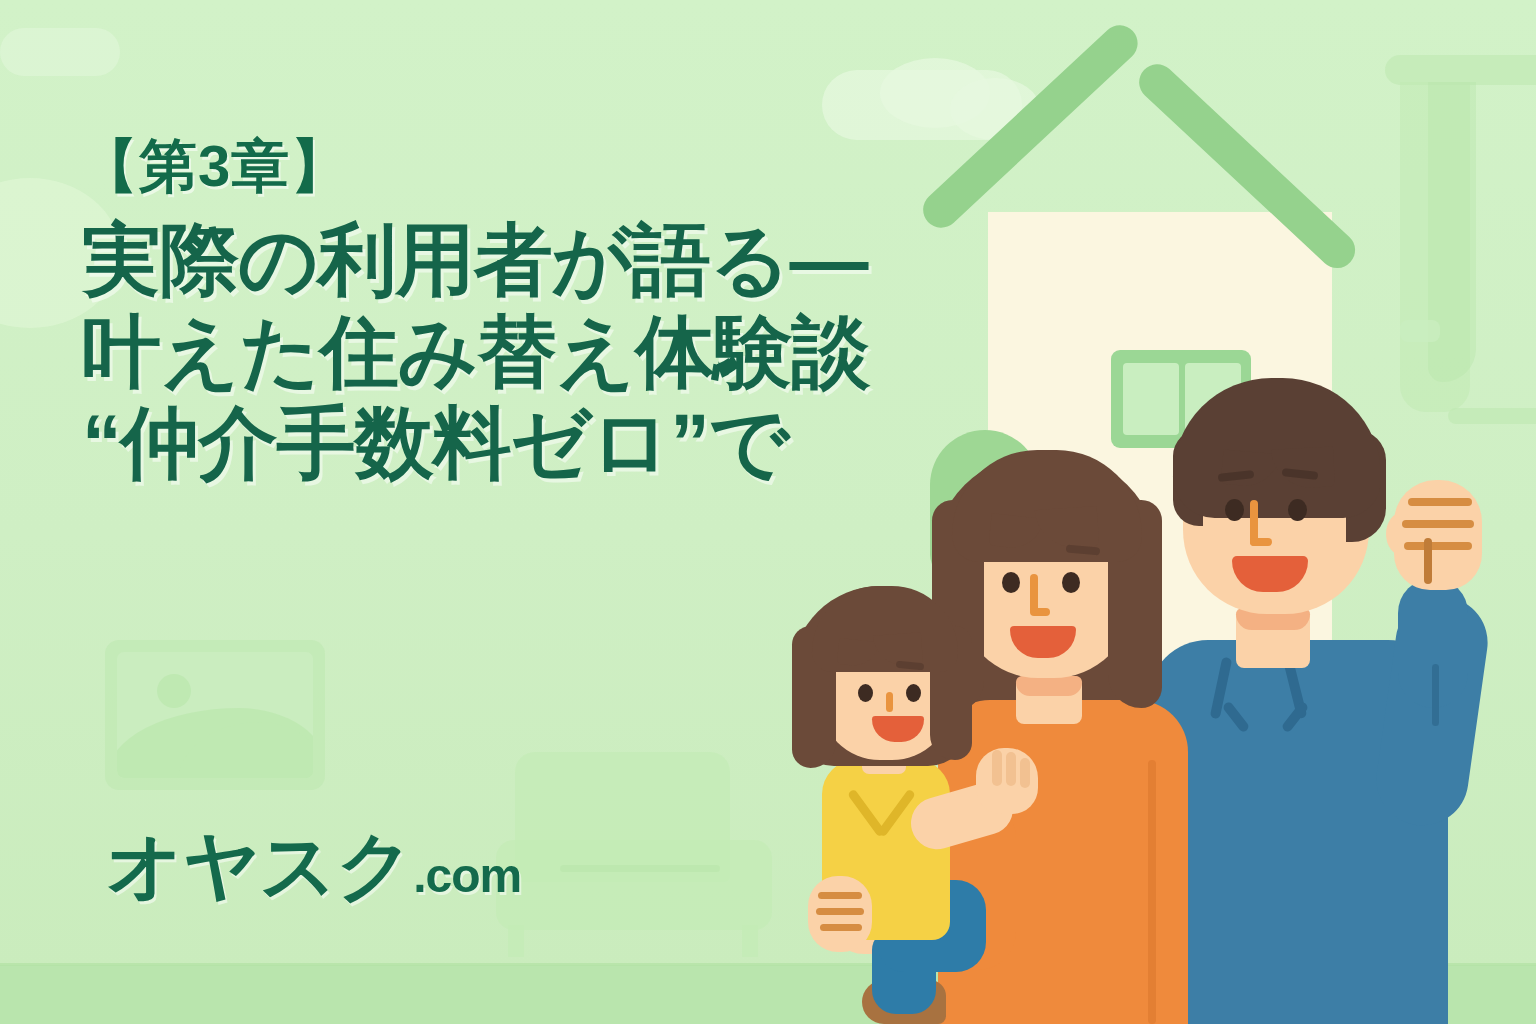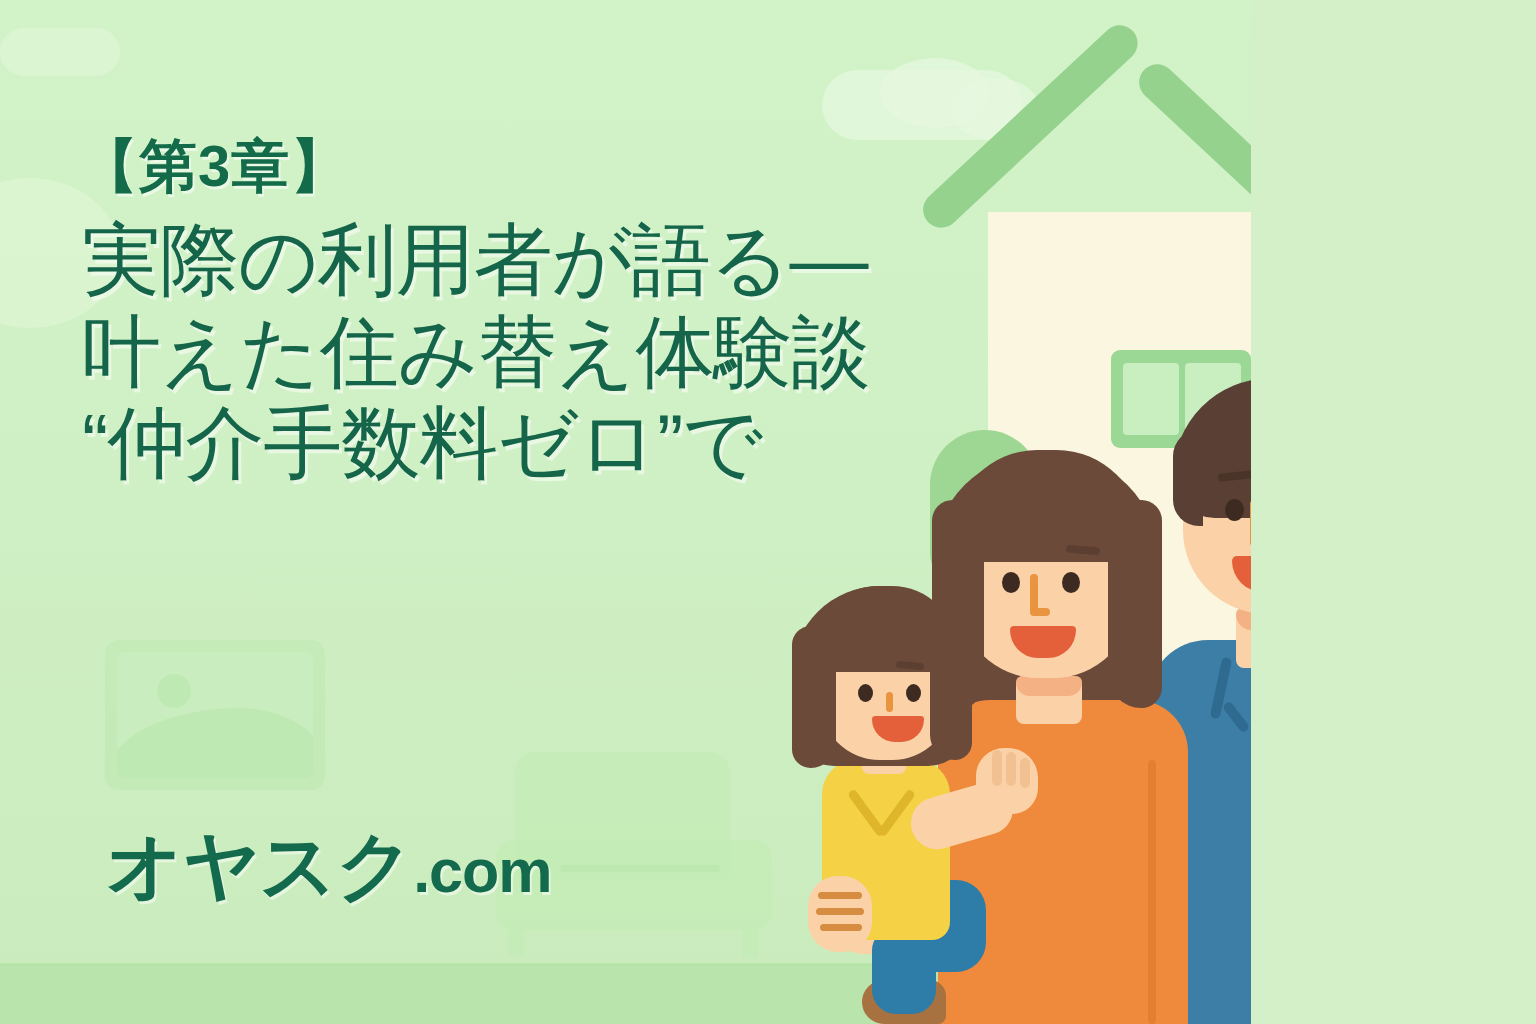--- a/index.html
+++ b/index.html
@@ -2,21 +2,21 @@
 <html><head>
 <meta charset="utf-8">
 <style>
   html,body{margin:0;padding:0;}
   body{
     width:1536px;height:1024px;overflow:hidden;
     font-family:"Liberation Sans","DejaVu Sans",sans-serif;
     background:#d4f0c8;
   }
   #stage{
-    position:relative;width:1251px;height:1024px;overflow:hidden;
+    position:relative;width:1536px;height:1024px;overflow:hidden;
     background:#f0abfc;
   }
   
   .bg-sky{position:absolute;left:0;top:0;width:1536px;height:970px;
     background:linear-gradient(180deg,#d2f2c8 0%,#cfefc4 55%,#caecbd 100%);}
   .bg-floor{position:absolute;left:0;top:965px;width:1536px;height:59px;
     background:#b9e5ad;}
   .bg-floorline{position:absolute;left:0;top:963px;width:1536px;height:3px;
     background:#b2e2a4;opacity:.7;}
 
@@ -238,32 +238,32 @@
   
   .text-layer{position:absolute;left:0;top:0;width:1536px;height:1024px;}
   .chapter{
     position:absolute;left:80px;top:128px;
     font-size:58px;font-weight:700;color:#136b4a;letter-spacing:1px;
     text-shadow:2px 3px 0 rgba(255,255,255,.55);
     white-space:nowrap;
   }
   .title{
     position:absolute;left:82px;top:214px;width:900px;
-    font-size:79px;font-weight:400;color:#15654a;line-height:1.16;
+    font-size:79px;font-weight:700;color:#15654a;line-height:1.16;
     letter-spacing:-1px;
     text-shadow:3px 4px 0 rgba(255,255,255,.5);
   }
   .title .ln{display:block;white-space:nowrap;}
   .logo{
     position:absolute;left:106px;top:816px;
     font-size:76px;font-weight:900;color:#146a4c;letter-spacing:-1px;
     text-shadow:2px 3px 0 rgba(255,255,255,.5);
     white-space:nowrap;
   }
-  .logo .dom{font-size:61px;text-align:center;}
+  .logo .dom{font-size:48px;text-align:center;}
 </style>
 </head>
 <body>
 
 <div id="stage">
 
   <div class="bg-sky"></div>
   <div class="bg-floor"></div>
   <div class="bg-floorline"></div>
 

